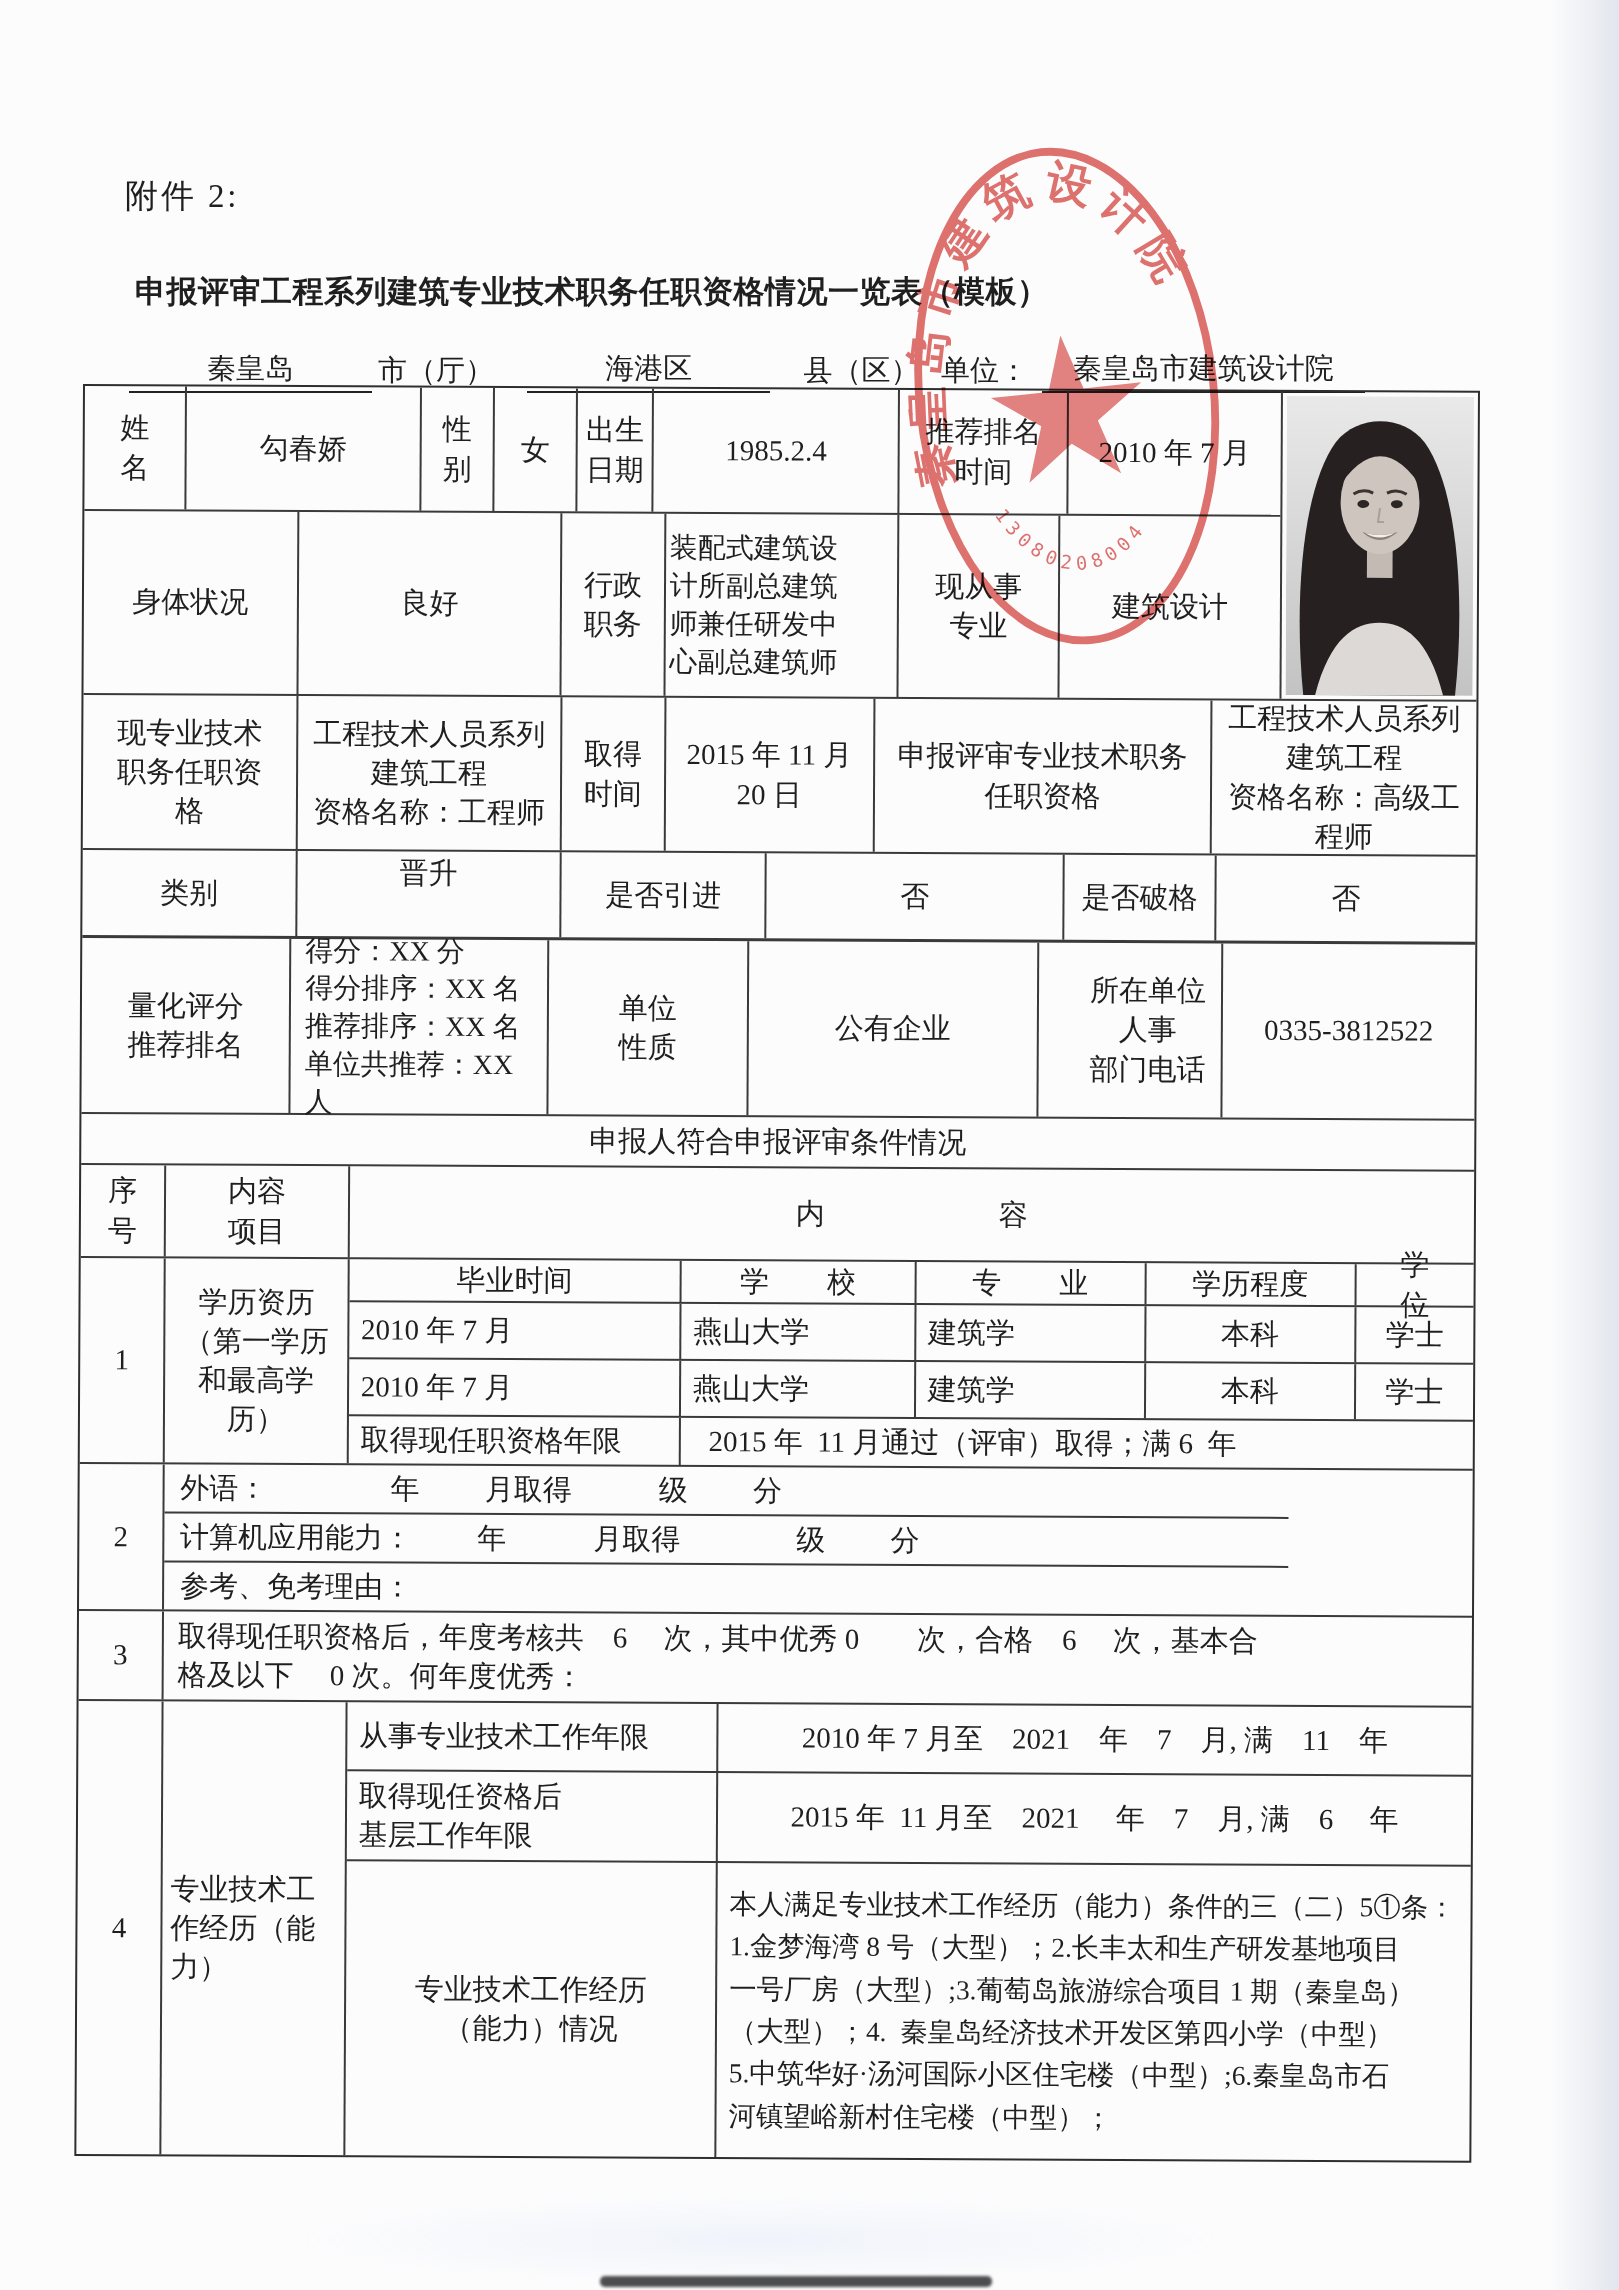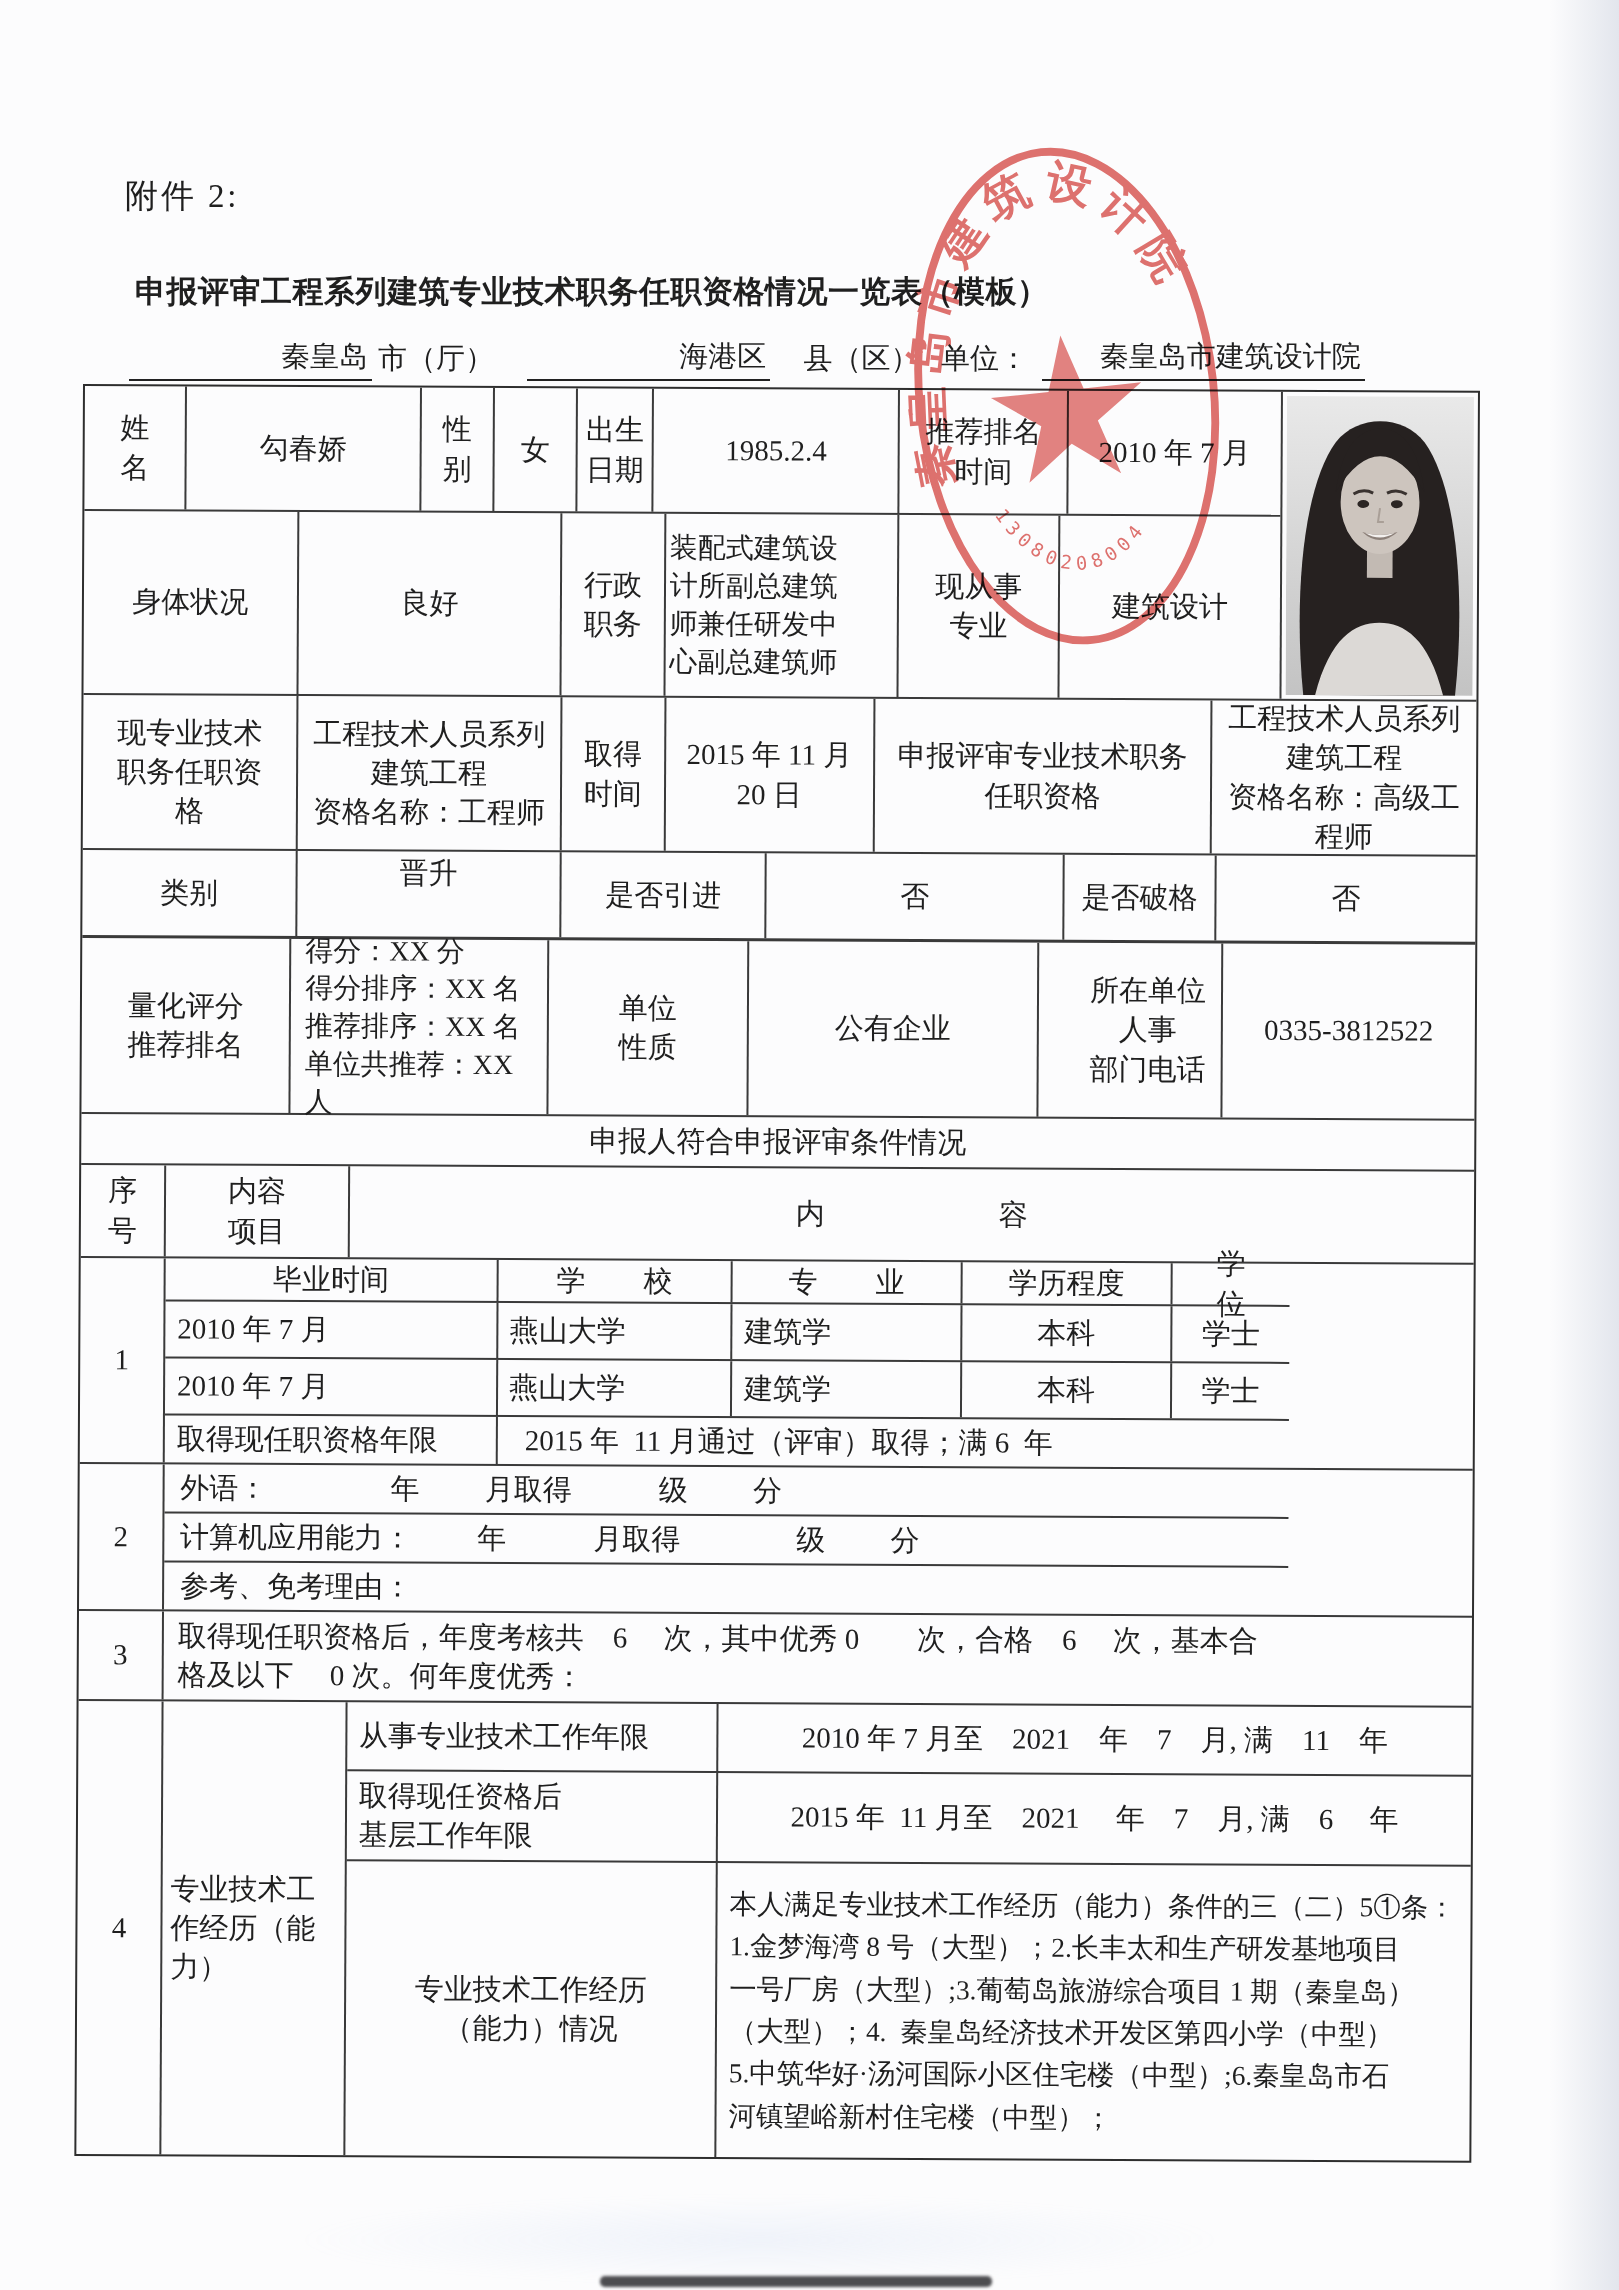--- a/index.html
+++ b/index.html
@@ -7,21 +7,21 @@
     width:1619px;height:2291px;position:relative;overflow:hidden;
     background:#fcfcfd;
     font-family:"Liberation Serif","DejaVu Serif",serif;
     color:#1f1f1f;
   }
   .abs{position:absolute;}
   
   .attachment{left:125px;top:174px;font-size:33px;letter-spacing:2.9px;}
   .doc-title{left:135px;top:271px;font-size:31px;font-weight:bold;letter-spacing:0.5px;white-space:nowrap;}
   .locline{left:129px;top:337px;font-size:29px;display:flex;align-items:flex-end;white-space:nowrap;}
-  .uval{display:inline-block;text-align:right;border-bottom:2.9px solid #222;padding:0 3.9px 2px 3.9px;}
+  .uval{display:inline-block;text-align:center;border-bottom:2.9px solid #222;padding:0 3.9px 2px 3.9px;margin-top:12px;}
   .u-city{min-width:243px;}
   .u-district{min-width:243px;margin-left:27.4px;font-family:Liberation Mono, monospace;}
   .u-unit{min-width:323px;margin-left:7.8px;}
   .plain{padding:0 5.9px 2px 5.9px;}
   
   *{box-sizing:border-box;}
   .tbl{
     left:83px;top:384px;width:1397px;
     border:2.9px solid #2e2e2e;
     transform:rotate(0.28deg);transform-origin:0 0;
@@ -177,20 +177,24 @@
   <div class="row" style="height:93px;">
     <div class="c" style="width:6.11%;">序
 号</div>
     <div class="c" style="width:13.19%;">内容
 项目</div>
     <div class="c end" style="width:80.70%;">内　　　　　　容</div>
   </div>
 
   <div class="row" style="height:206px;">
     <div class="c" style="width:6.11%;">1</div>
+    <div class="c" style="width:13.19%;">学历资历
+（第一学历
+和最高学
+历）</div>
     <div class="col end" style="width:80.70%;">
       <div class="subrow" style="height:43px;">
         <div class="c" style="width:29.57%;">毕业时间</div>
         <div class="c" style="width:20.87%;">学　　校</div>
         <div class="c" style="width:20.43%;">专　　业</div>
         <div class="c" style="width:18.70%;">学历程度</div>
         <div class="c end" style="width:10.43%;">学　　位</div>
       </div>
       <div class="subrow" style="height:57px;">
         <div class="c tal" style="width:29.57%;padding-left:11.8px;">2010 年 7 月</div>

